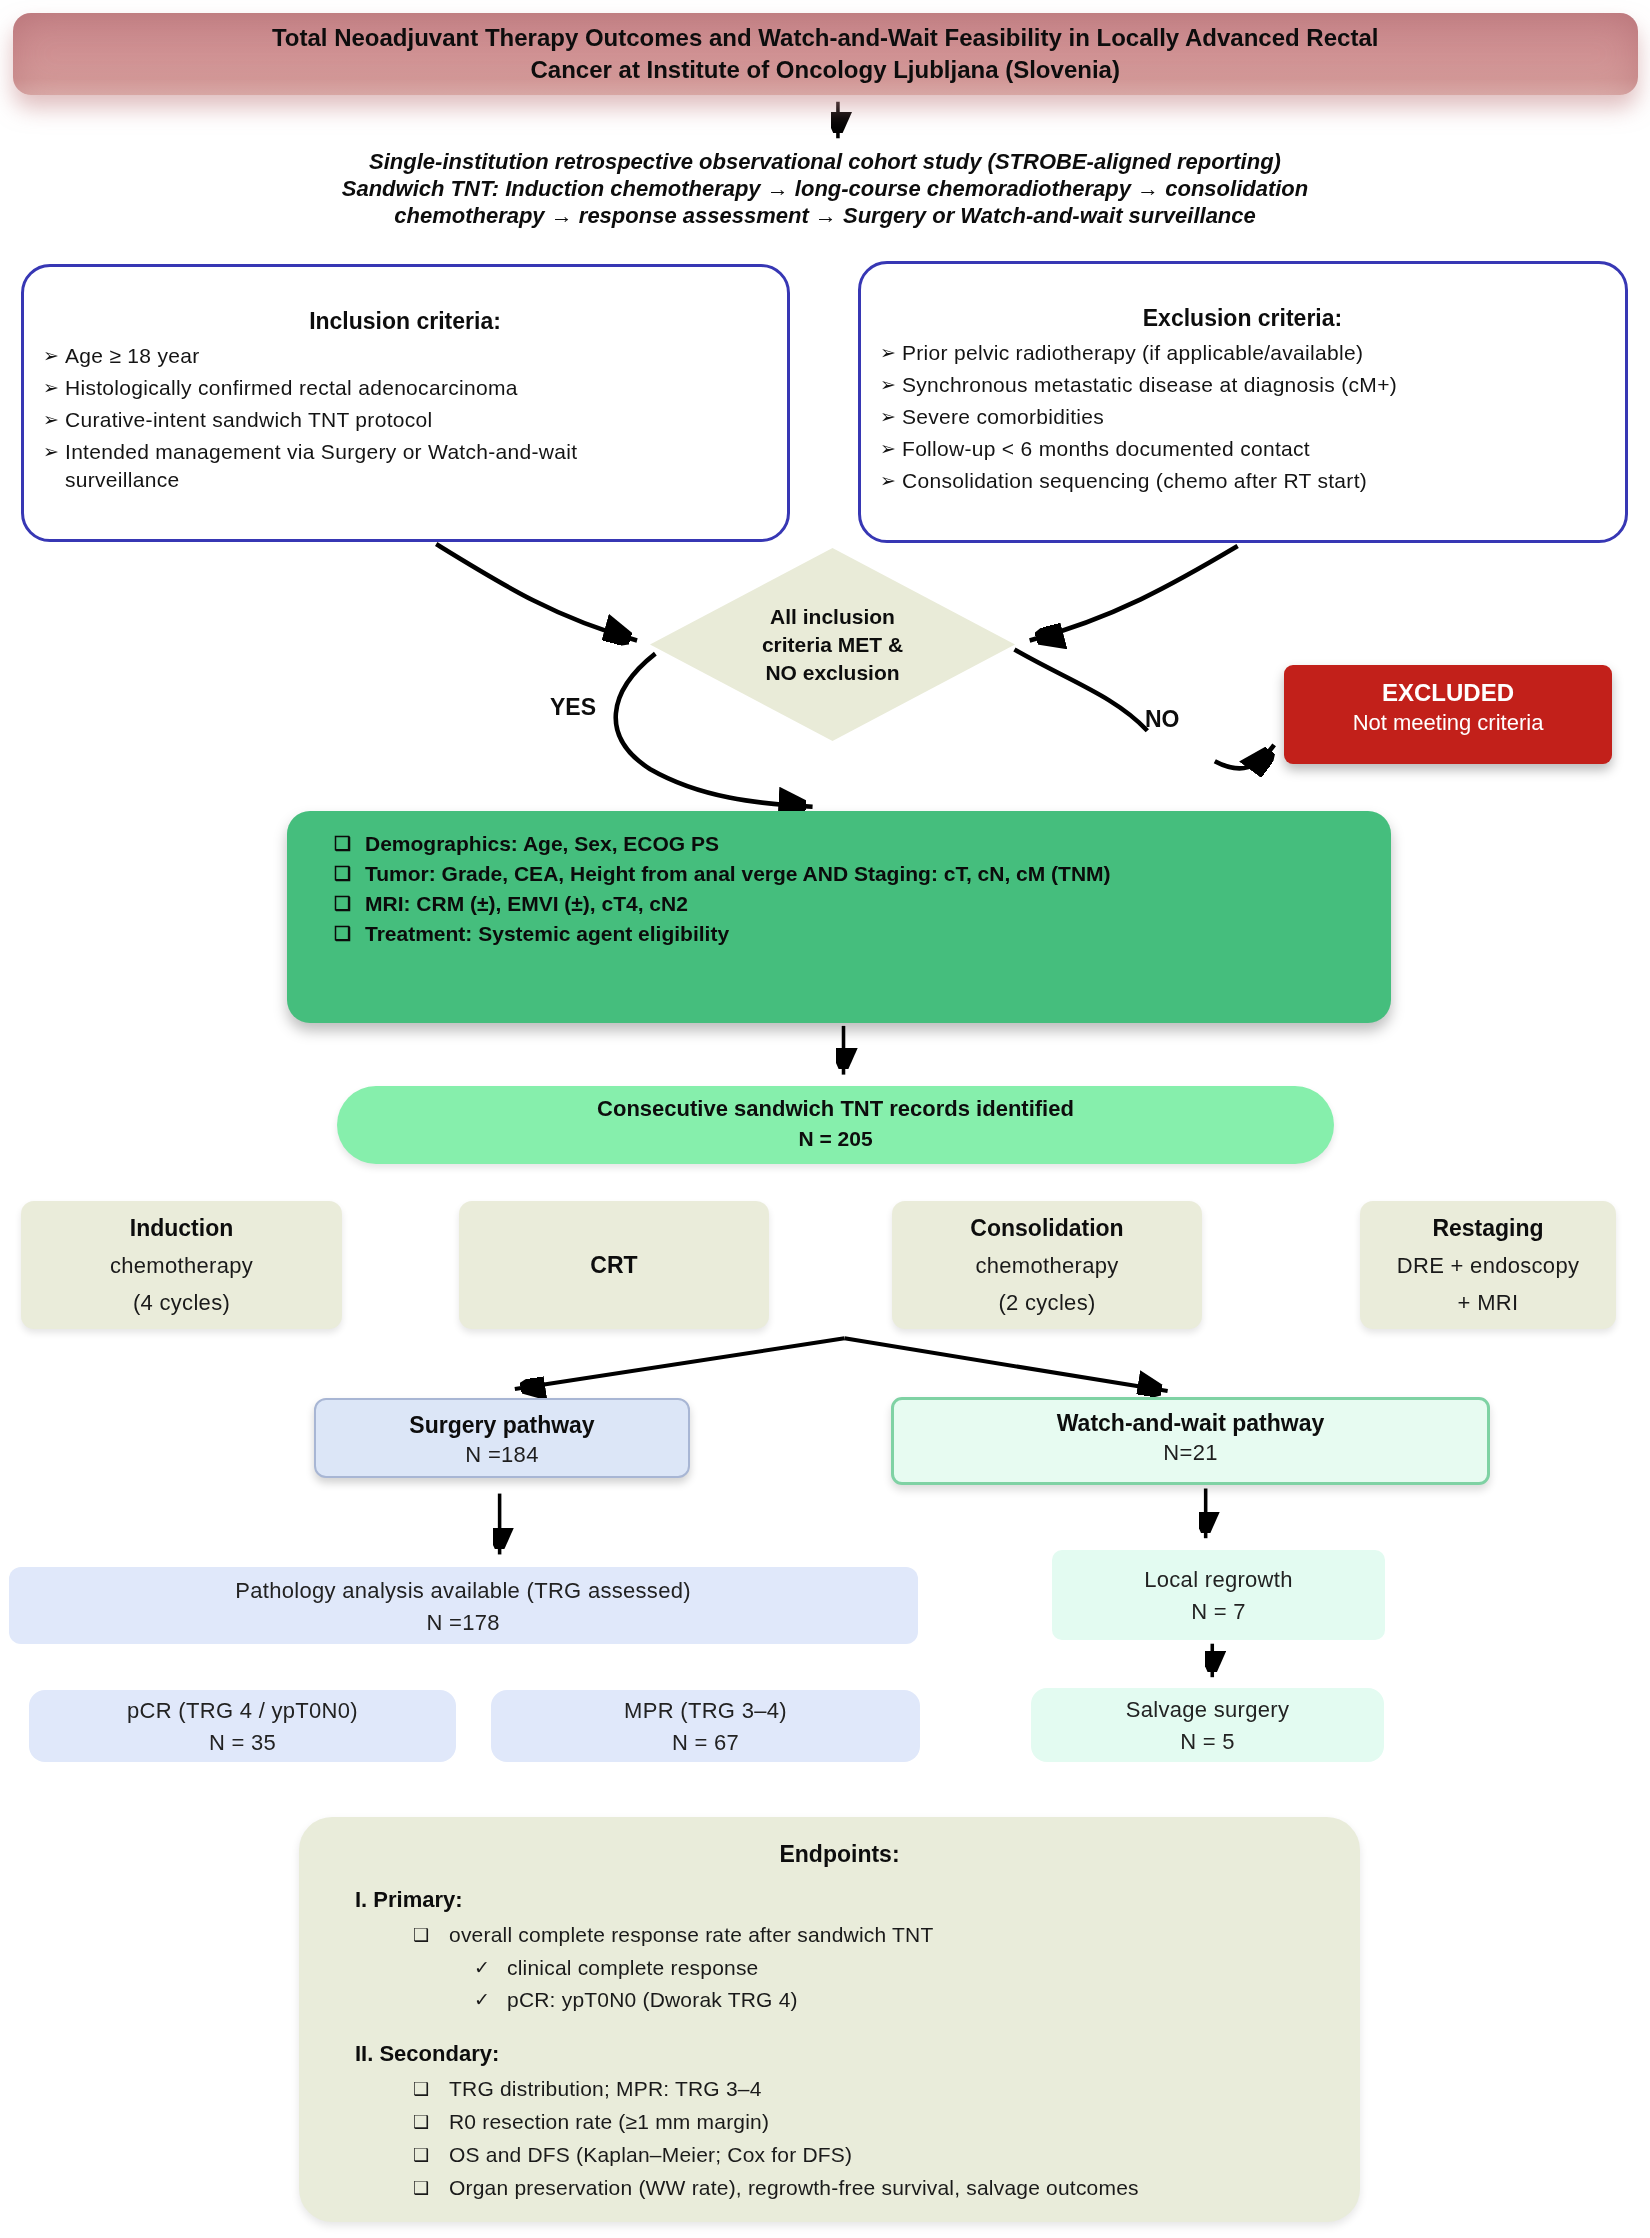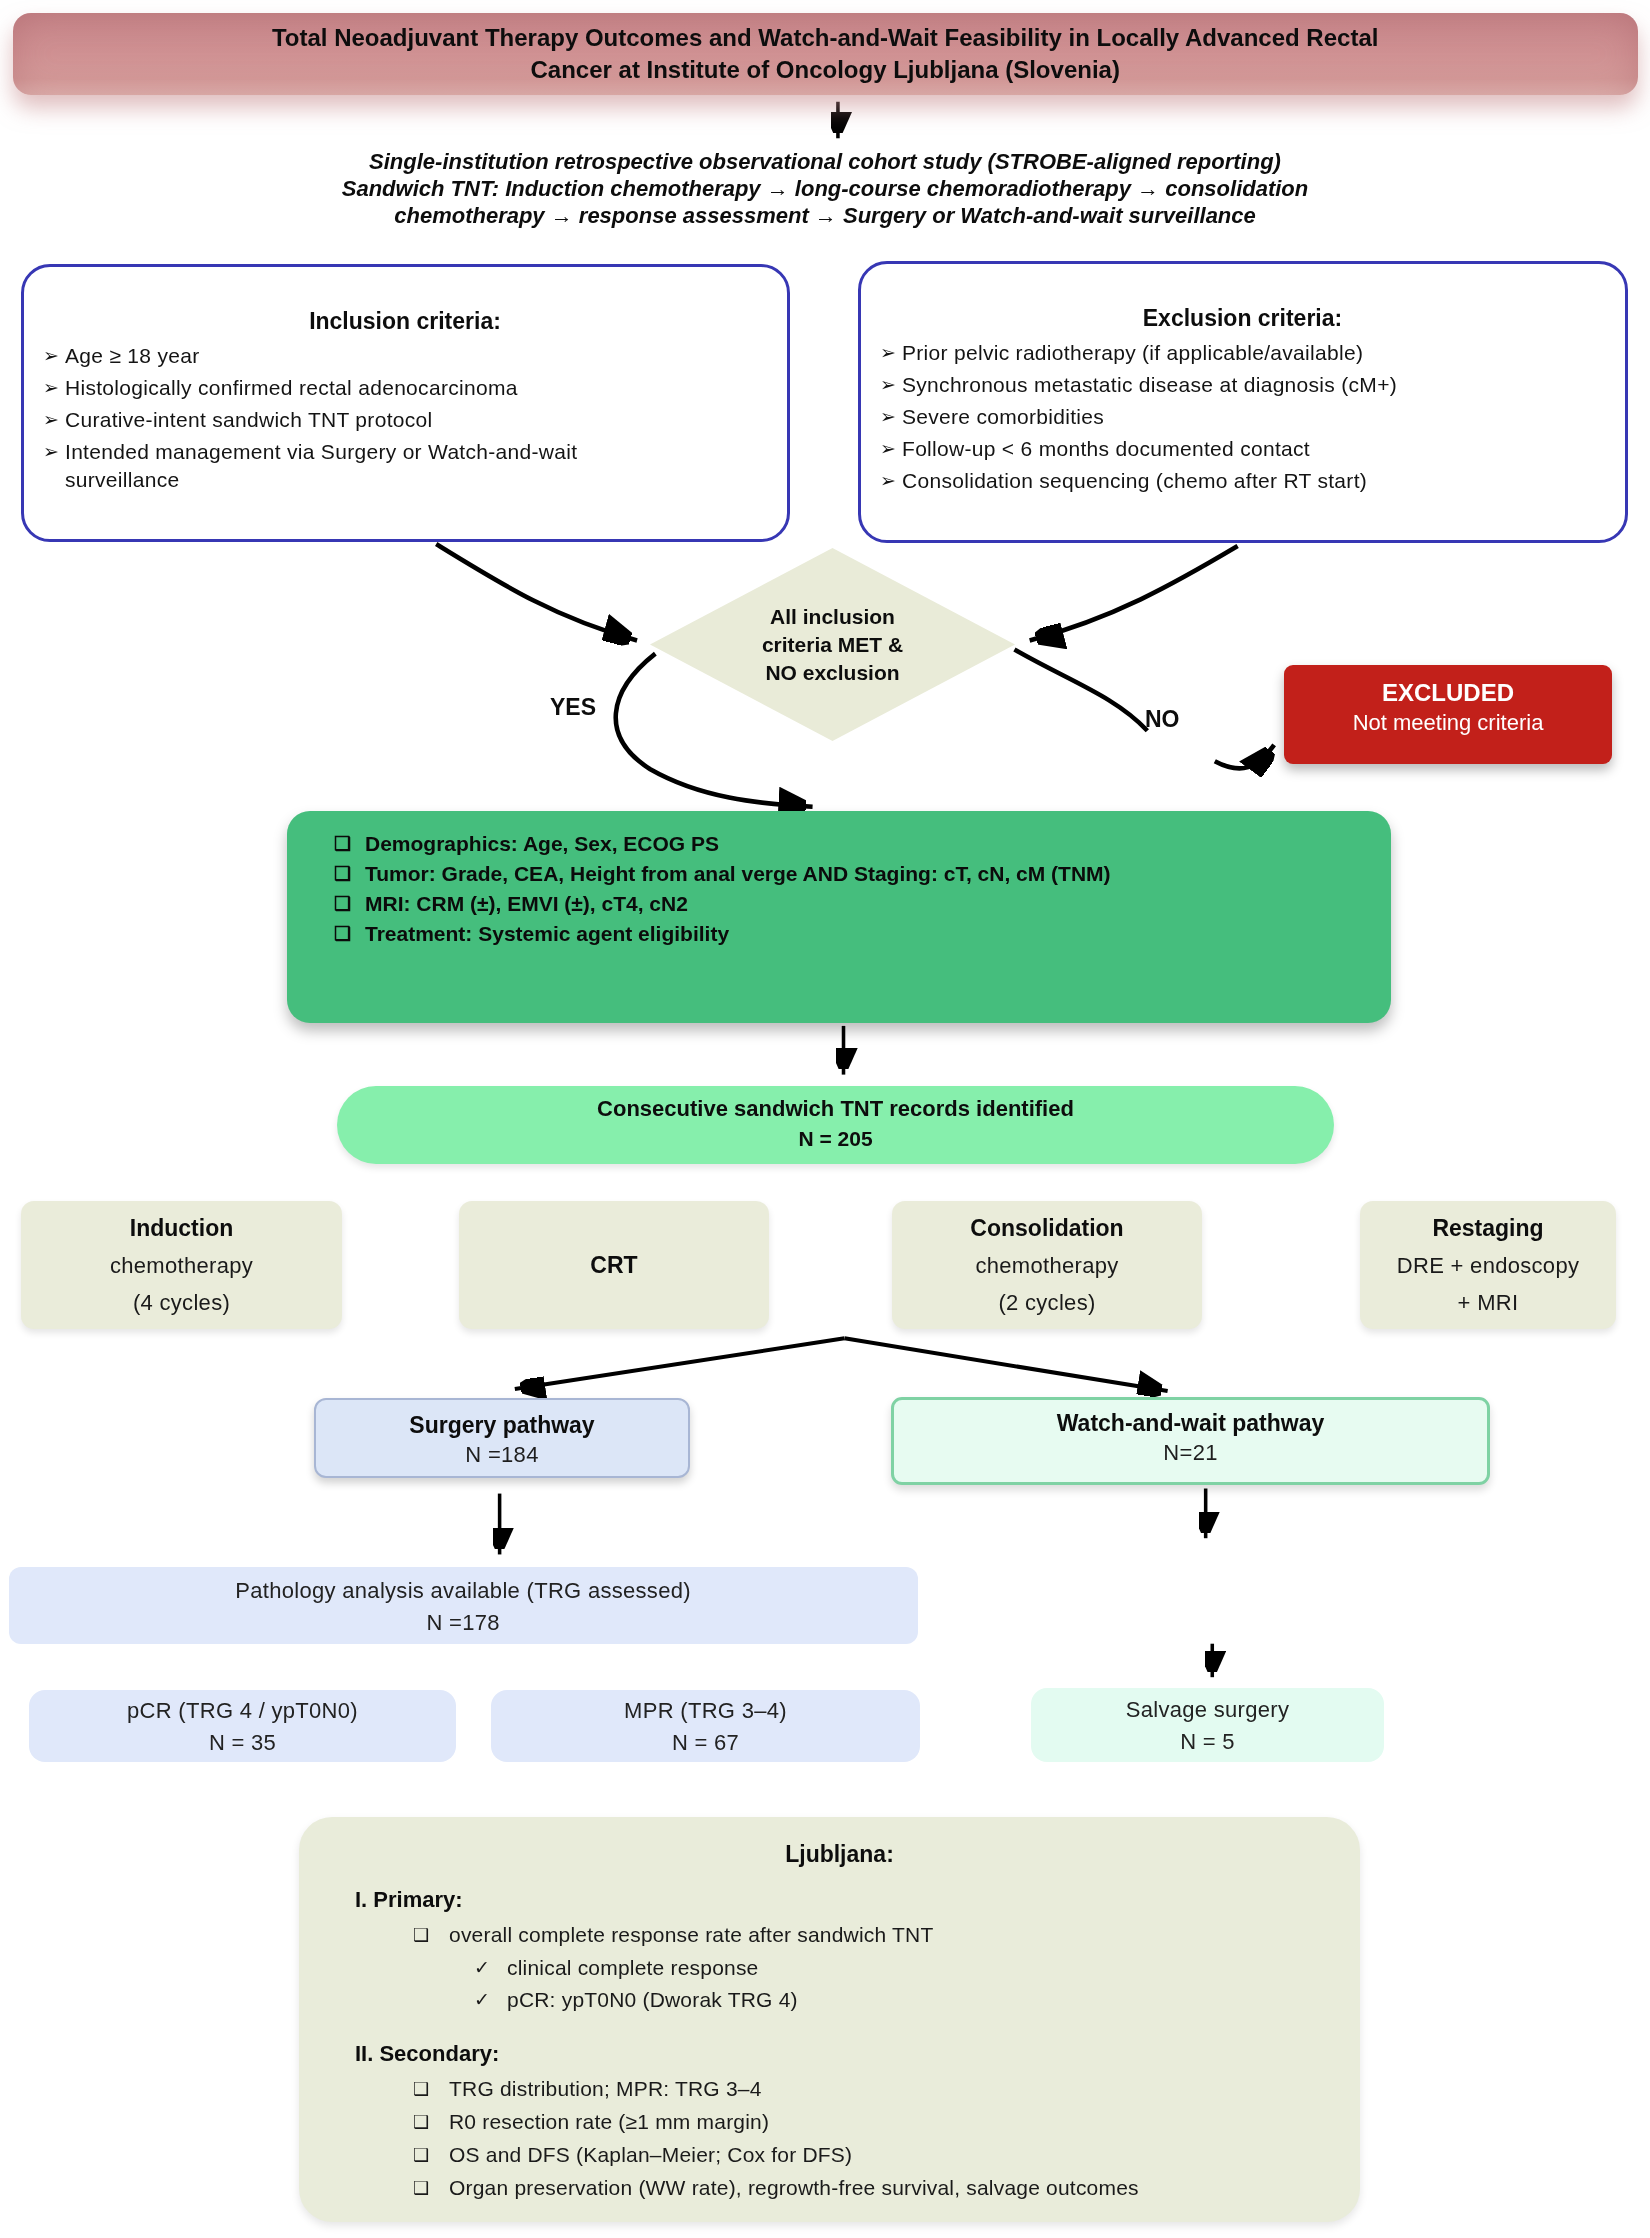--- a/index.html
+++ b/index.html
@@ -288,35 +288,39 @@
   </div>
   <div id="ww-box" class="abs">
     <span class="pw-title">Watch-and-wait pathway</span>
     <span class="pw-n">N=21</span>
   </div>
 
   <div id="pathology-box" class="abs result-box lavender">
     <span class="l1">Pathology analysis available (TRG assessed)</span>
     <span class="l2">N =178</span>
   </div>
+  <div id="regrowth-box" class="abs result-box mint">
+    <span class="l1">Local regrowth</span>
+    <span class="l2">N = 7</span>
+  </div>
   <div id="pcr-box" class="abs result-box lavender">
     <span class="l1">pCR (TRG 4 / ypT0N0)</span>
     <span class="l2">N = 35</span>
   </div>
   <div id="mpr-box" class="abs result-box lavender">
     <span class="l1">MPR (TRG 3–4)</span>
     <span class="l2">N = 67</span>
   </div>
   <div id="salvage-box" class="abs result-box mint">
     <span class="l1">Salvage surgery</span>
     <span class="l2">N = 5</span>
   </div>
 
   <div id="endpoints-box" class="abs">
-    <span class="ep-title">Ljubljana:</span>
+    <span class="ep-title">Endpoints:</span>
     <div class="ep-heading">I. Primary:</div>
     <div class="ep-item">
       <span class="bullet">❑</span>
       <span>overall complete response rate after sandwich TNT</span>
     </div>
     <div class="ep-sub">
       <span class="bullet">✓</span>
       <span>clinical complete response</span>
     </div>
     <div class="ep-sub">

